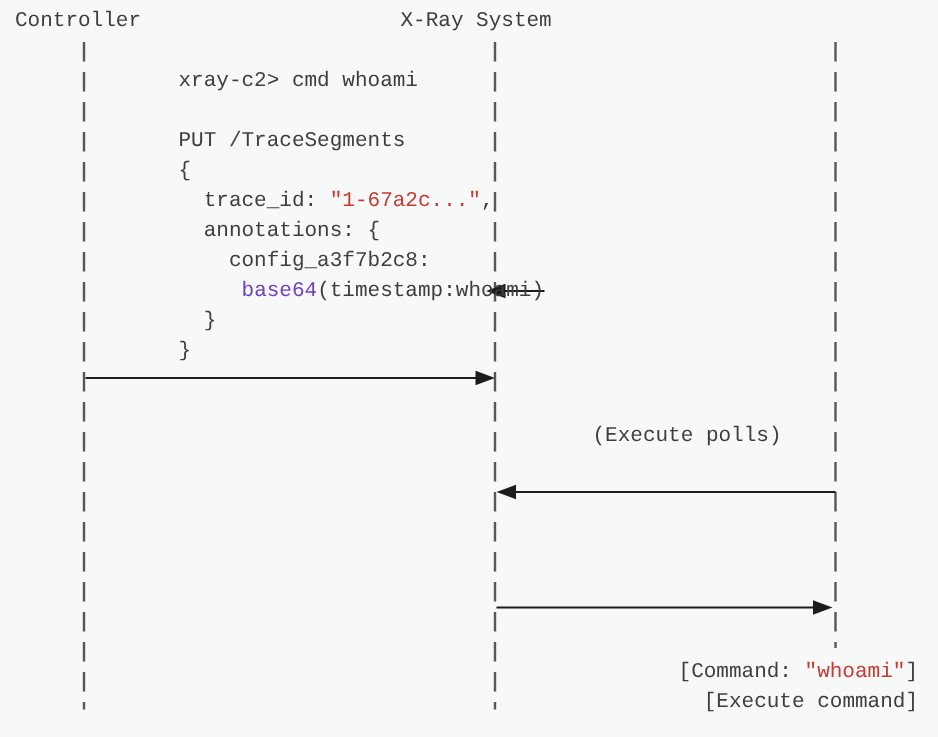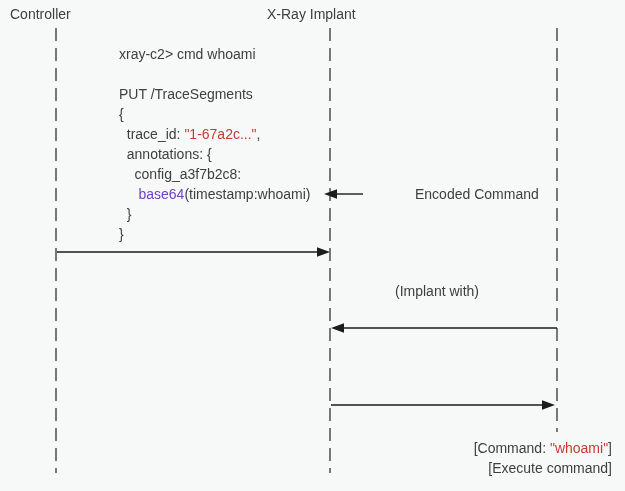--- a/index.html
+++ b/index.html
@@ -5,21 +5,21 @@
   html, body {
     margin: 0;
     padding: 0;
     background: #f7f8f8;
   }
   .stage {
     position: relative;
     width: 625px;
     height: 491px;
     background: var(--color-background, #f7f8f8);
-    font-family: Liberation Sans, sans-serif;
+    font-family: Liberation Mono, monospace;
     font-size: 14px;
     line-height: 20px;
     color: var(--color-text, #3e3e3e);
     overflow: hidden;
   }
   .actor {
     position: absolute;
     top: 4px;
     white-space: pre;
   }
@@ -54,21 +54,21 @@
     fill: var(--color-arrow, #1c1c1c);
     stroke: none;
   }
 </style>
 </head>
 <body>
 
 <div class="stage">
 
   <div class="actor" style="left:10px">Controller</div>
-  <div class="actor" style="left:267px">X-Ray Implant</div>
+  <div class="actor" style="left:267px">X-Ray System</div>
 
   <svg class="layer" width="625" height="491">
 
     <line class="lifeline" x1="56" y1="28" x2="56" y2="473" stroke-dasharray="13 7"></line>
     <line class="lifeline" x1="330" y1="28" x2="330" y2="473" stroke-dasharray="13 7"></line>
     <line class="lifeline" x1="557" y1="28" x2="557" y2="432" stroke-dasharray="13 7"></line>
 
     <g>
       <line class="msgline" x1="336" y1="194" x2="363" y2="194"></line>
       <polygon class="msghead" points="324,194 337,189.2 337,198.8"></polygon>
@@ -85,21 +85,20 @@
     </g>
 
     <g>
       <line class="msgline" x1="331" y1="405" x2="544" y2="405"></line>
       <polygon class="msghead" points="555,405 542,400.2 542,409.8"></polygon>
     </g>
   </svg>
 
   <div class="textblock" style="left:75px; top:44px"><div class="line"><span>xray-c2&gt; cmd whoami</span></div><div class="line"><span></span></div><div class="line"><span>PUT /TraceSegments</span></div><div class="line"><span>{</span></div><div class="line"><span>  trace_id: </span><span class="seg-red">"1-67a2c..."</span><span>,</span></div><div class="line"><span>  annotations: {</span></div><div class="line"><span>    config_a3f7b2c8:</span></div><div class="line"><span>     </span><span class="seg-purple">base64</span><span>(timestamp:whoami)</span></div><div class="line"><span>  }</span></div><div class="line"><span>}</span></div></div>
 
-  <div class="textblock" style="left:371px; top:184px">Encoded Command</div>
 
-  <div class="textblock" style="left:351px; top:281px"><div class="line"><span>(Implant with)</span></div></div>
+  <div class="textblock" style="left:351px; top:281px"><div class="line"><span>(Execute polls)</span></div></div>
 
   <div class="textblock" style="left:351px; top:359px"></div>
 
   <div class="textblock right-align" style="right:13px; top:438px"><div class="line"><span>[Command: </span><span class="seg-red">"whoami"</span><span>]</span></div><div class="line"><span>[Execute command]</span></div></div>
 
 </div>
 
 </body></html>

